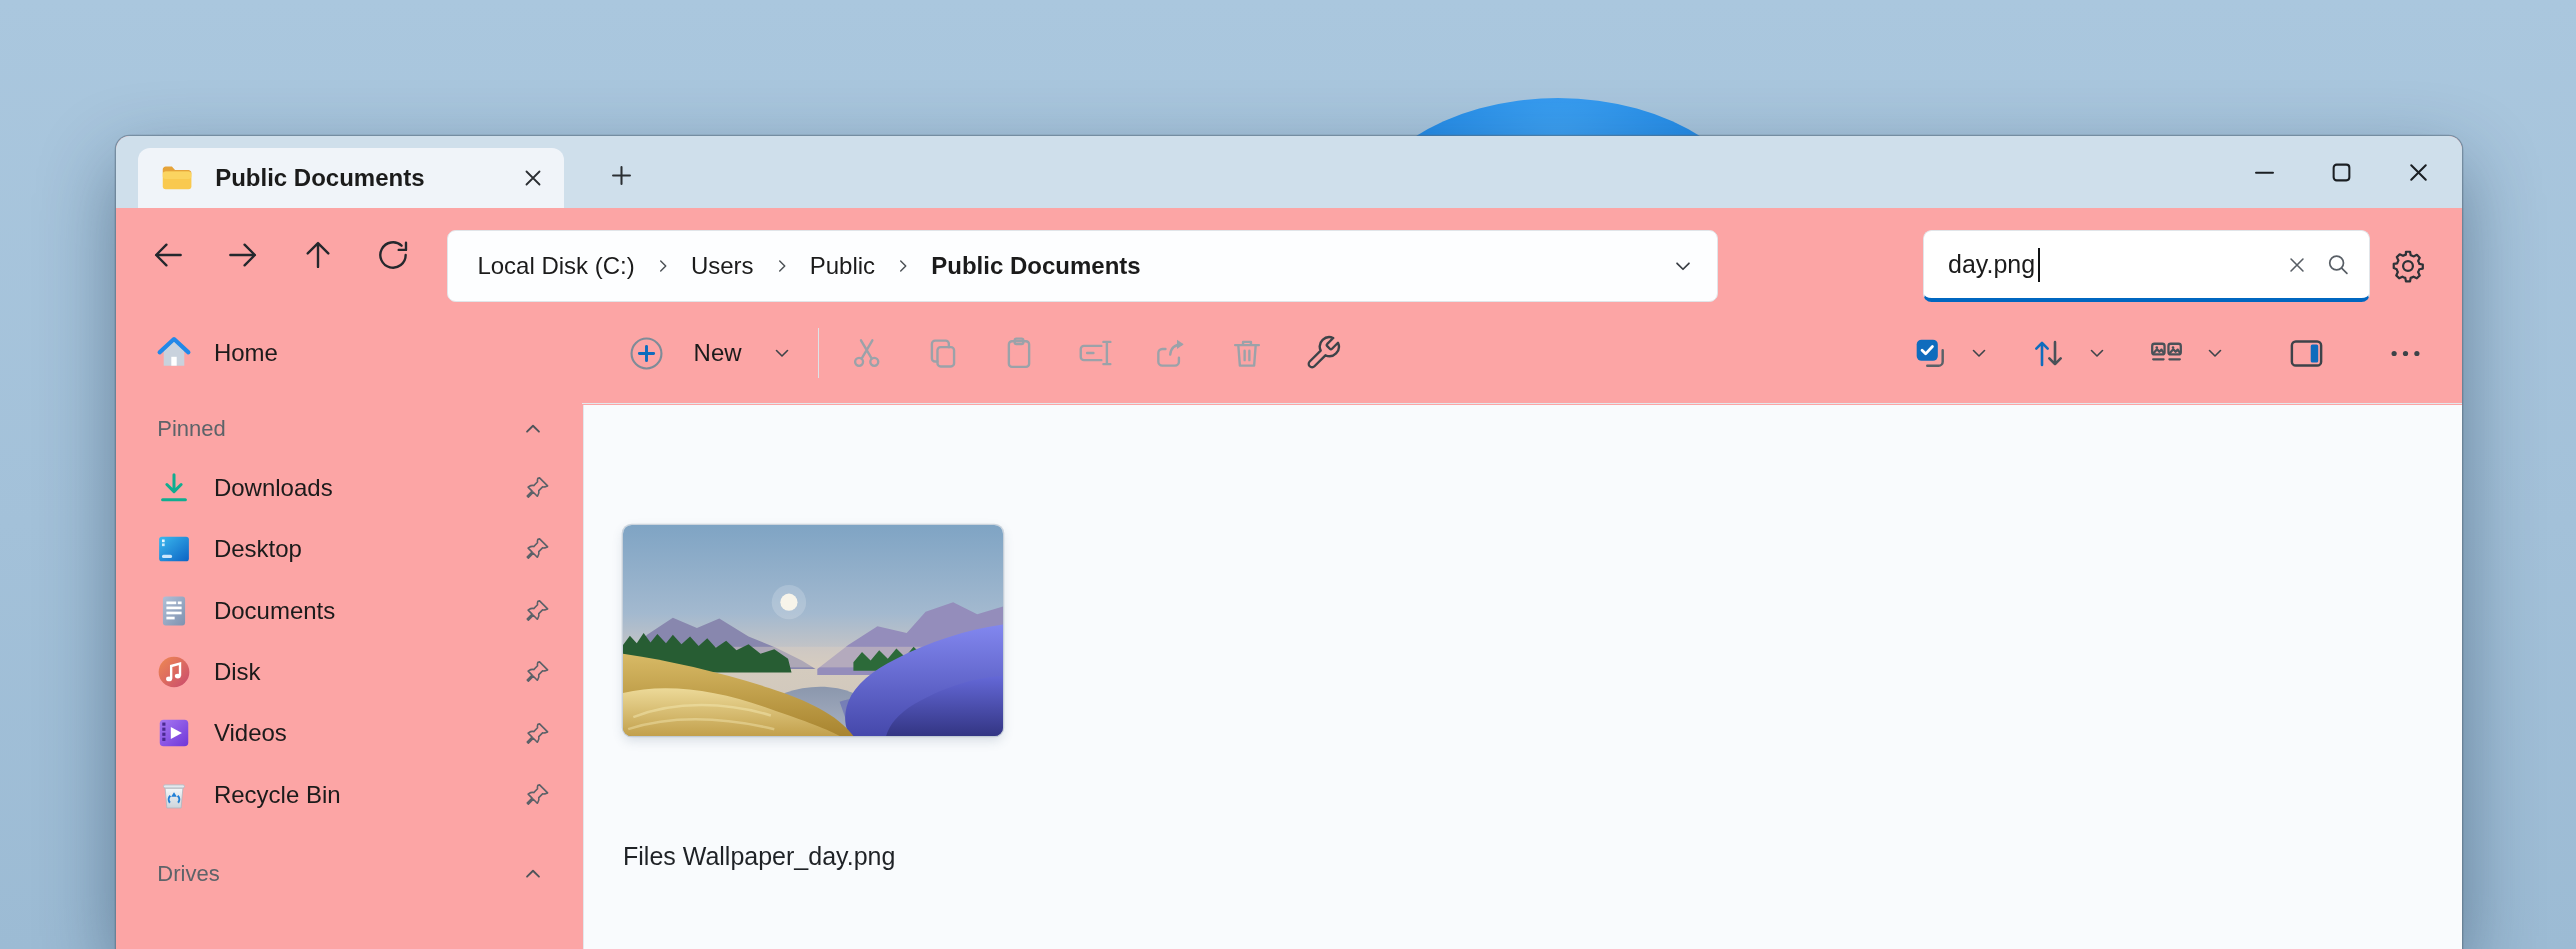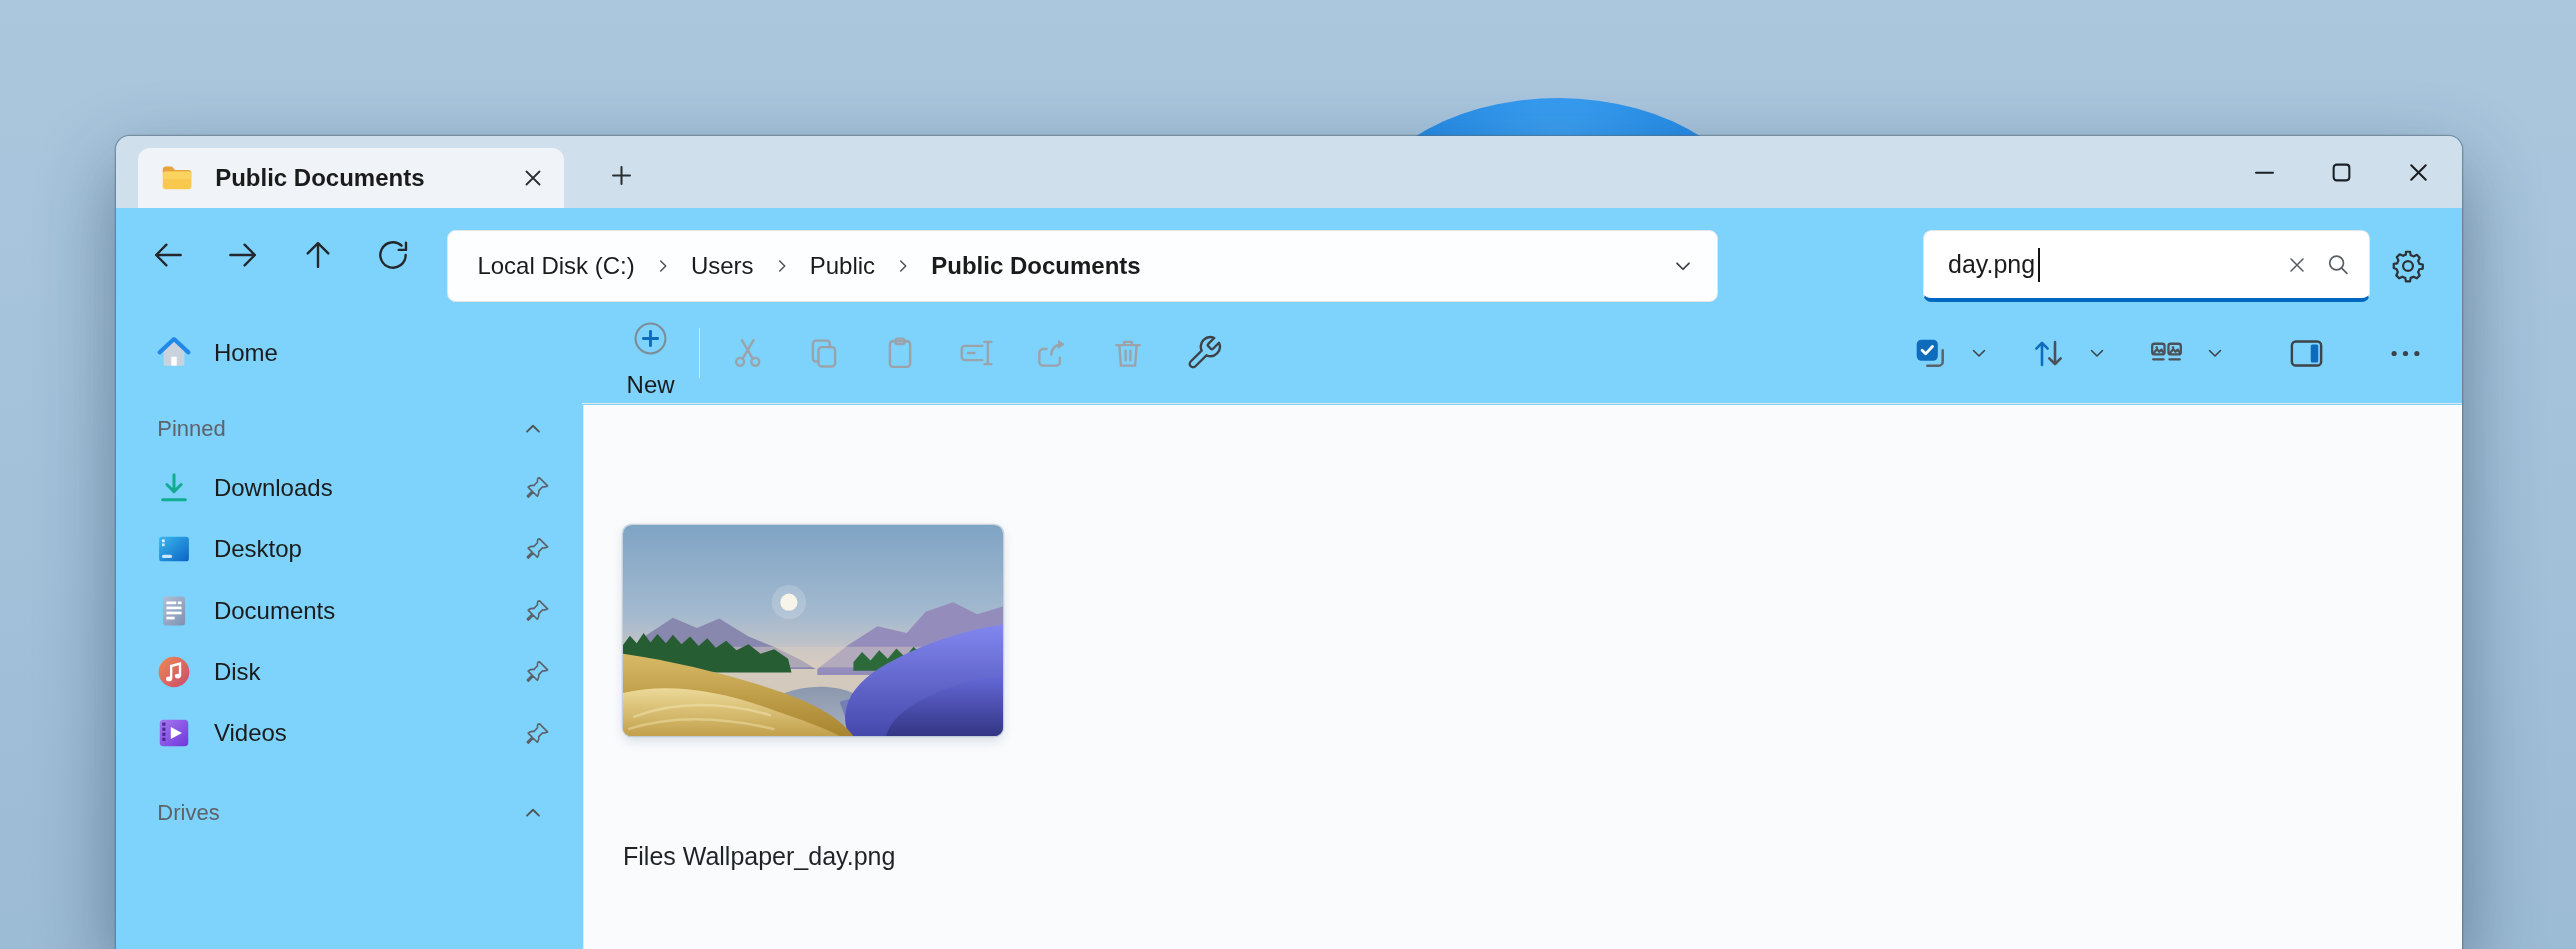--- a/index.html
+++ b/index.html
@@ -15,21 +15,21 @@
   
   .dome {
     position:absolute; left:1352px; top:98px; width:412px; height:275px;
     border-radius:50%;
     background:radial-gradient(ellipse at 50% 18%, #3ea2f3 0%, #2189e6 55%, #1670cf 100%);
   }
 
   
   .window {
     position:absolute; left:116px; top:136px; width:2346px; height:814px;
-    border-radius:13.7px 13.7px 0 0; background:#7dd3fc; overflow:hidden;
+    border-radius:13.7px 13.7px 0 0; background:#fca5a5; overflow:hidden;
     box-shadow:0 0 0 1.3px rgba(88,108,124,.55), 0 29px 77px rgba(18,44,70,.45);
   }
 
   
   .titlebar { position:absolute; left:0; top:0; right:0; height:72px; background:#cfdfeb; }
   .tab {
     position:absolute; left:22px; top:12px; width:426px; height:60px;
     background:#f0f4f9; border-radius:12px 12px 0 0;
     display:flex; align-items:center; padding:0 12px 0 20.6px;
   }
@@ -79,21 +79,21 @@
   }
   .side-header .hdr-chev { margin-left:auto; color:#4e545a; }
   .pinned-items { margin-top:10.3px; }
   .drives-header { margin-top:31px; }
 
   
   .toolbar {
     position:absolute; left:466px; top:167px; right:0; height:101px;
     border-bottom:1.3px solid #e3e8ec; display:flex; align-items:center;
   }
-  .tb-new { display:flex; align-items:center; gap:13px; height:69px; padding:0 20.6px; margin-left:24px; border-radius:6.9px;flex-direction:column; }
+  .tb-new { display:flex; align-items:center; gap:28px; height:69px; padding:0 20.6px; margin-left:24px; border-radius:6.9px; }
   .tb-new-label { font-size:24px; }
   .tb-chev { color:#3e444a; display:flex; }
   .tb-divider { width:1.3px; height:50px; background:#dde3e8; margin:0 10.3px 0 3.4px; }
   .tb-icon { width:76px; height:69px; display:flex; align-items:center; justify-content:center; color:#9ba2a9; border-radius:6.9px; }
   .tb-icon.enabled { color:#3d4349; }
   .tb-right { margin-left:auto; display:flex; align-items:center; padding-right:29px; }
   .tb-right .tb-icon { width:55px; }
   .tb-right .chev-btn { width:41px; height:69px; display:flex; align-items:center; justify-content:center; color:#3e444a; }
   .tb-right .group-gap { width:22px; }
 
@@ -358,20 +358,43 @@
           </svg>
         </span>
         <span class="s-label">Videos</span>
         <span class="pin">
           <svg width="27.5" height="27.5" viewBox="0 0 24 24" fill="none" stroke="currentColor" stroke-width="1.4" stroke-linejoin="round">
               <path d="M13.6 3.4l7 7-1.3.5c-1 .4-2.1.5-3.1.3l-3.3 3.3c.3 1.4 0 2.9-.8 4.1l-.5.8-3.5-3.5-4.3 4.3-1-1 4.3-4.3-3.5-3.5.8-.5c1.2-.8 2.7-1.1 4.1-.8l3.3-3.3c-.2-1-.1-2.1.3-3.1z"></path>
             </svg>
         </span>
       </div>
 
+      <div class="side-row">
+        <span class="s-icon">
+          <svg width="38" height="38" viewBox="0 0 24 24">
+            <defs>
+                <linearGradient id="gBin" x1="0" y1="0" x2="0" y2="1">
+                  <stop offset="0" stop-color="#f3f6f8"></stop>
+                  <stop offset="1" stop-color="#ccd4da"></stop>
+                </linearGradient>
+              </defs>
+            <rect x="5.4" y="5.6" width="13.2" height="2" rx=".9" fill="#e4e9ee" stroke="#aeb7bf" stroke-width=".5"></rect>
+            <path d="M6.4 7.8l1.1 12.4h9l1.1-12.4z" fill="url(#gBin)" stroke="#aeb7bf" stroke-width=".5"></path>
+            <path d="M12 10.2l1.8 2.9h-3.6z" fill="#1f7fd6"></path>
+            <path d="M9.4 16.9a3.2 3.2 0 0 1 .3-4.4" fill="none" stroke="#1f7fd6" stroke-width="1.3"></path>
+            <path d="M14.3 12.5a3.2 3.2 0 0 1 .3 4.4" fill="none" stroke="#1f7fd6" stroke-width="1.3"></path>
+          </svg>
+        </span>
+        <span class="s-label">Recycle Bin</span>
+        <span class="pin">
+          <svg width="27.5" height="27.5" viewBox="0 0 24 24" fill="none" stroke="currentColor" stroke-width="1.4" stroke-linejoin="round">
+              <path d="M13.6 3.4l7 7-1.3.5c-1 .4-2.1.5-3.1.3l-3.3 3.3c.3 1.4 0 2.9-.8 4.1l-.5.8-3.5-3.5-4.3 4.3-1-1 4.3-4.3-3.5-3.5.8-.5c1.2-.8 2.7-1.1 4.1-.8l3.3-3.3c-.2-1-.1-2.1.3-3.1z"></path>
+            </svg>
+        </span>
+      </div>
     </div>
 
     <div class="side-header drives-header">
       <span>Drives</span>
       <span class="hdr-chev">
         <svg width="26" height="26" viewBox="0 0 24 24" fill="none" stroke="currentColor" stroke-width="1.7" stroke-linecap="round" stroke-linejoin="round">
             <path d="M6.5 14.5 12 9l5.5 5.5"></path>
           </svg>
       </span>
     </div>

